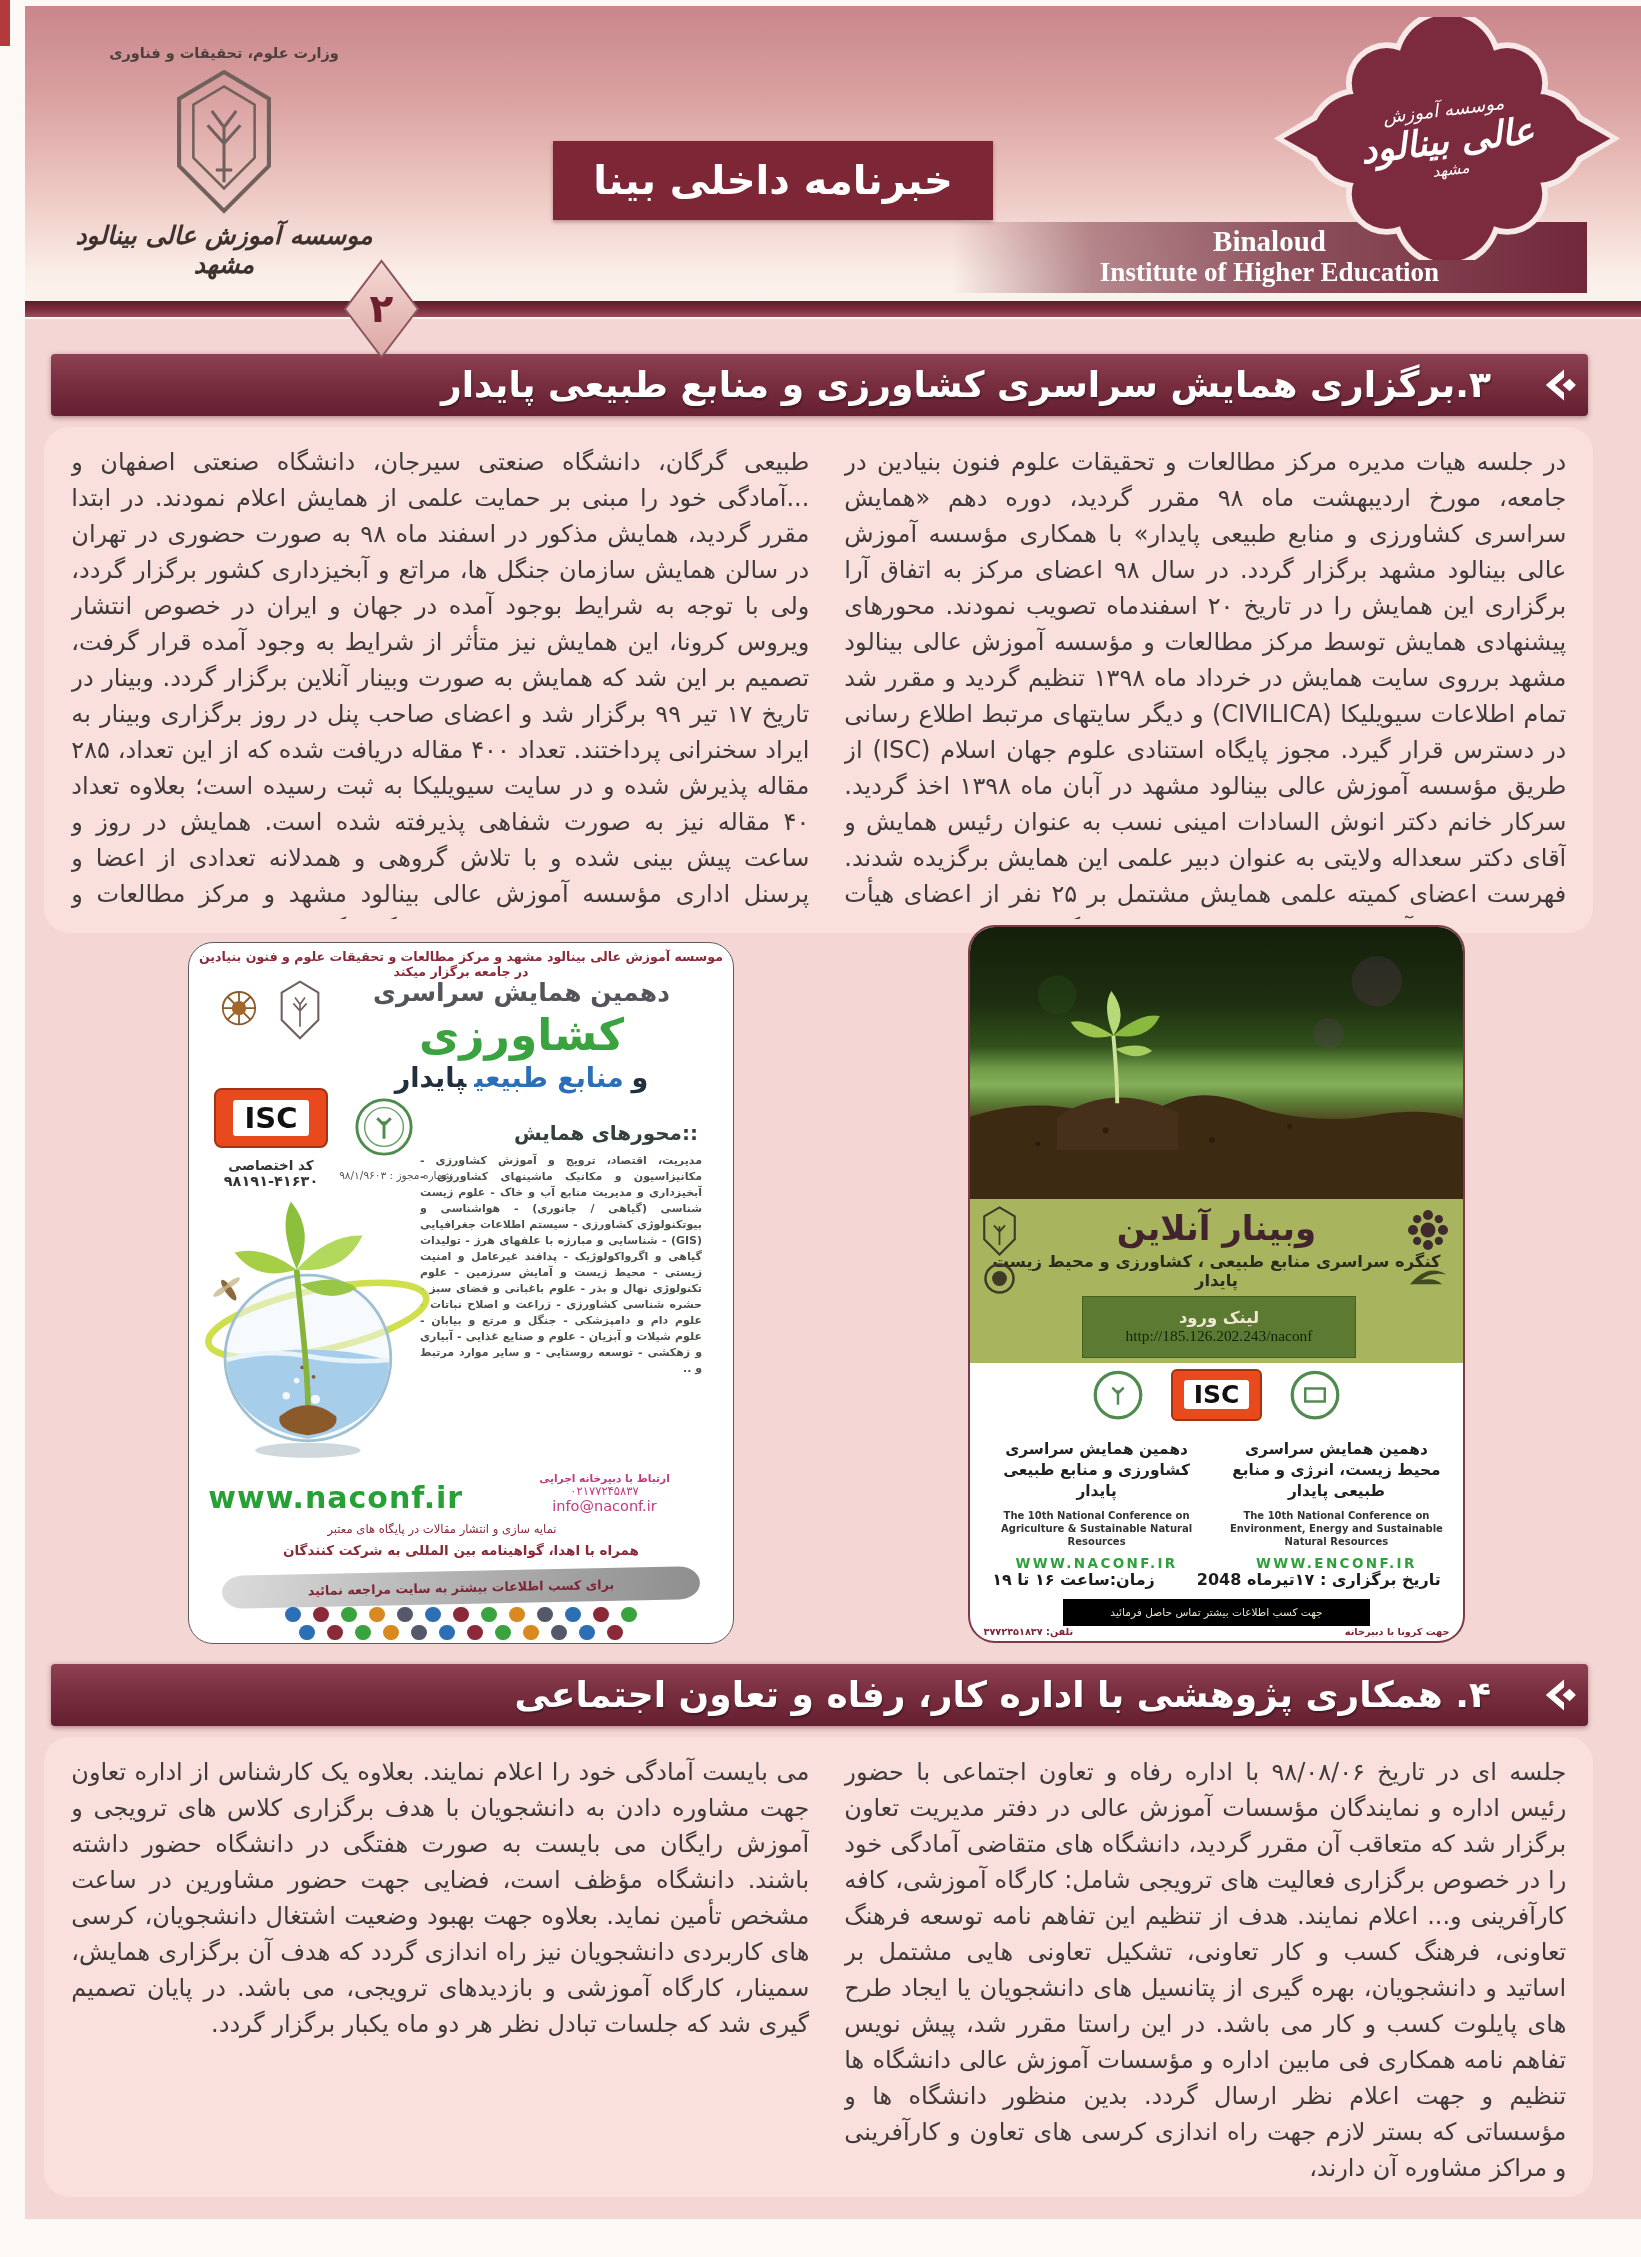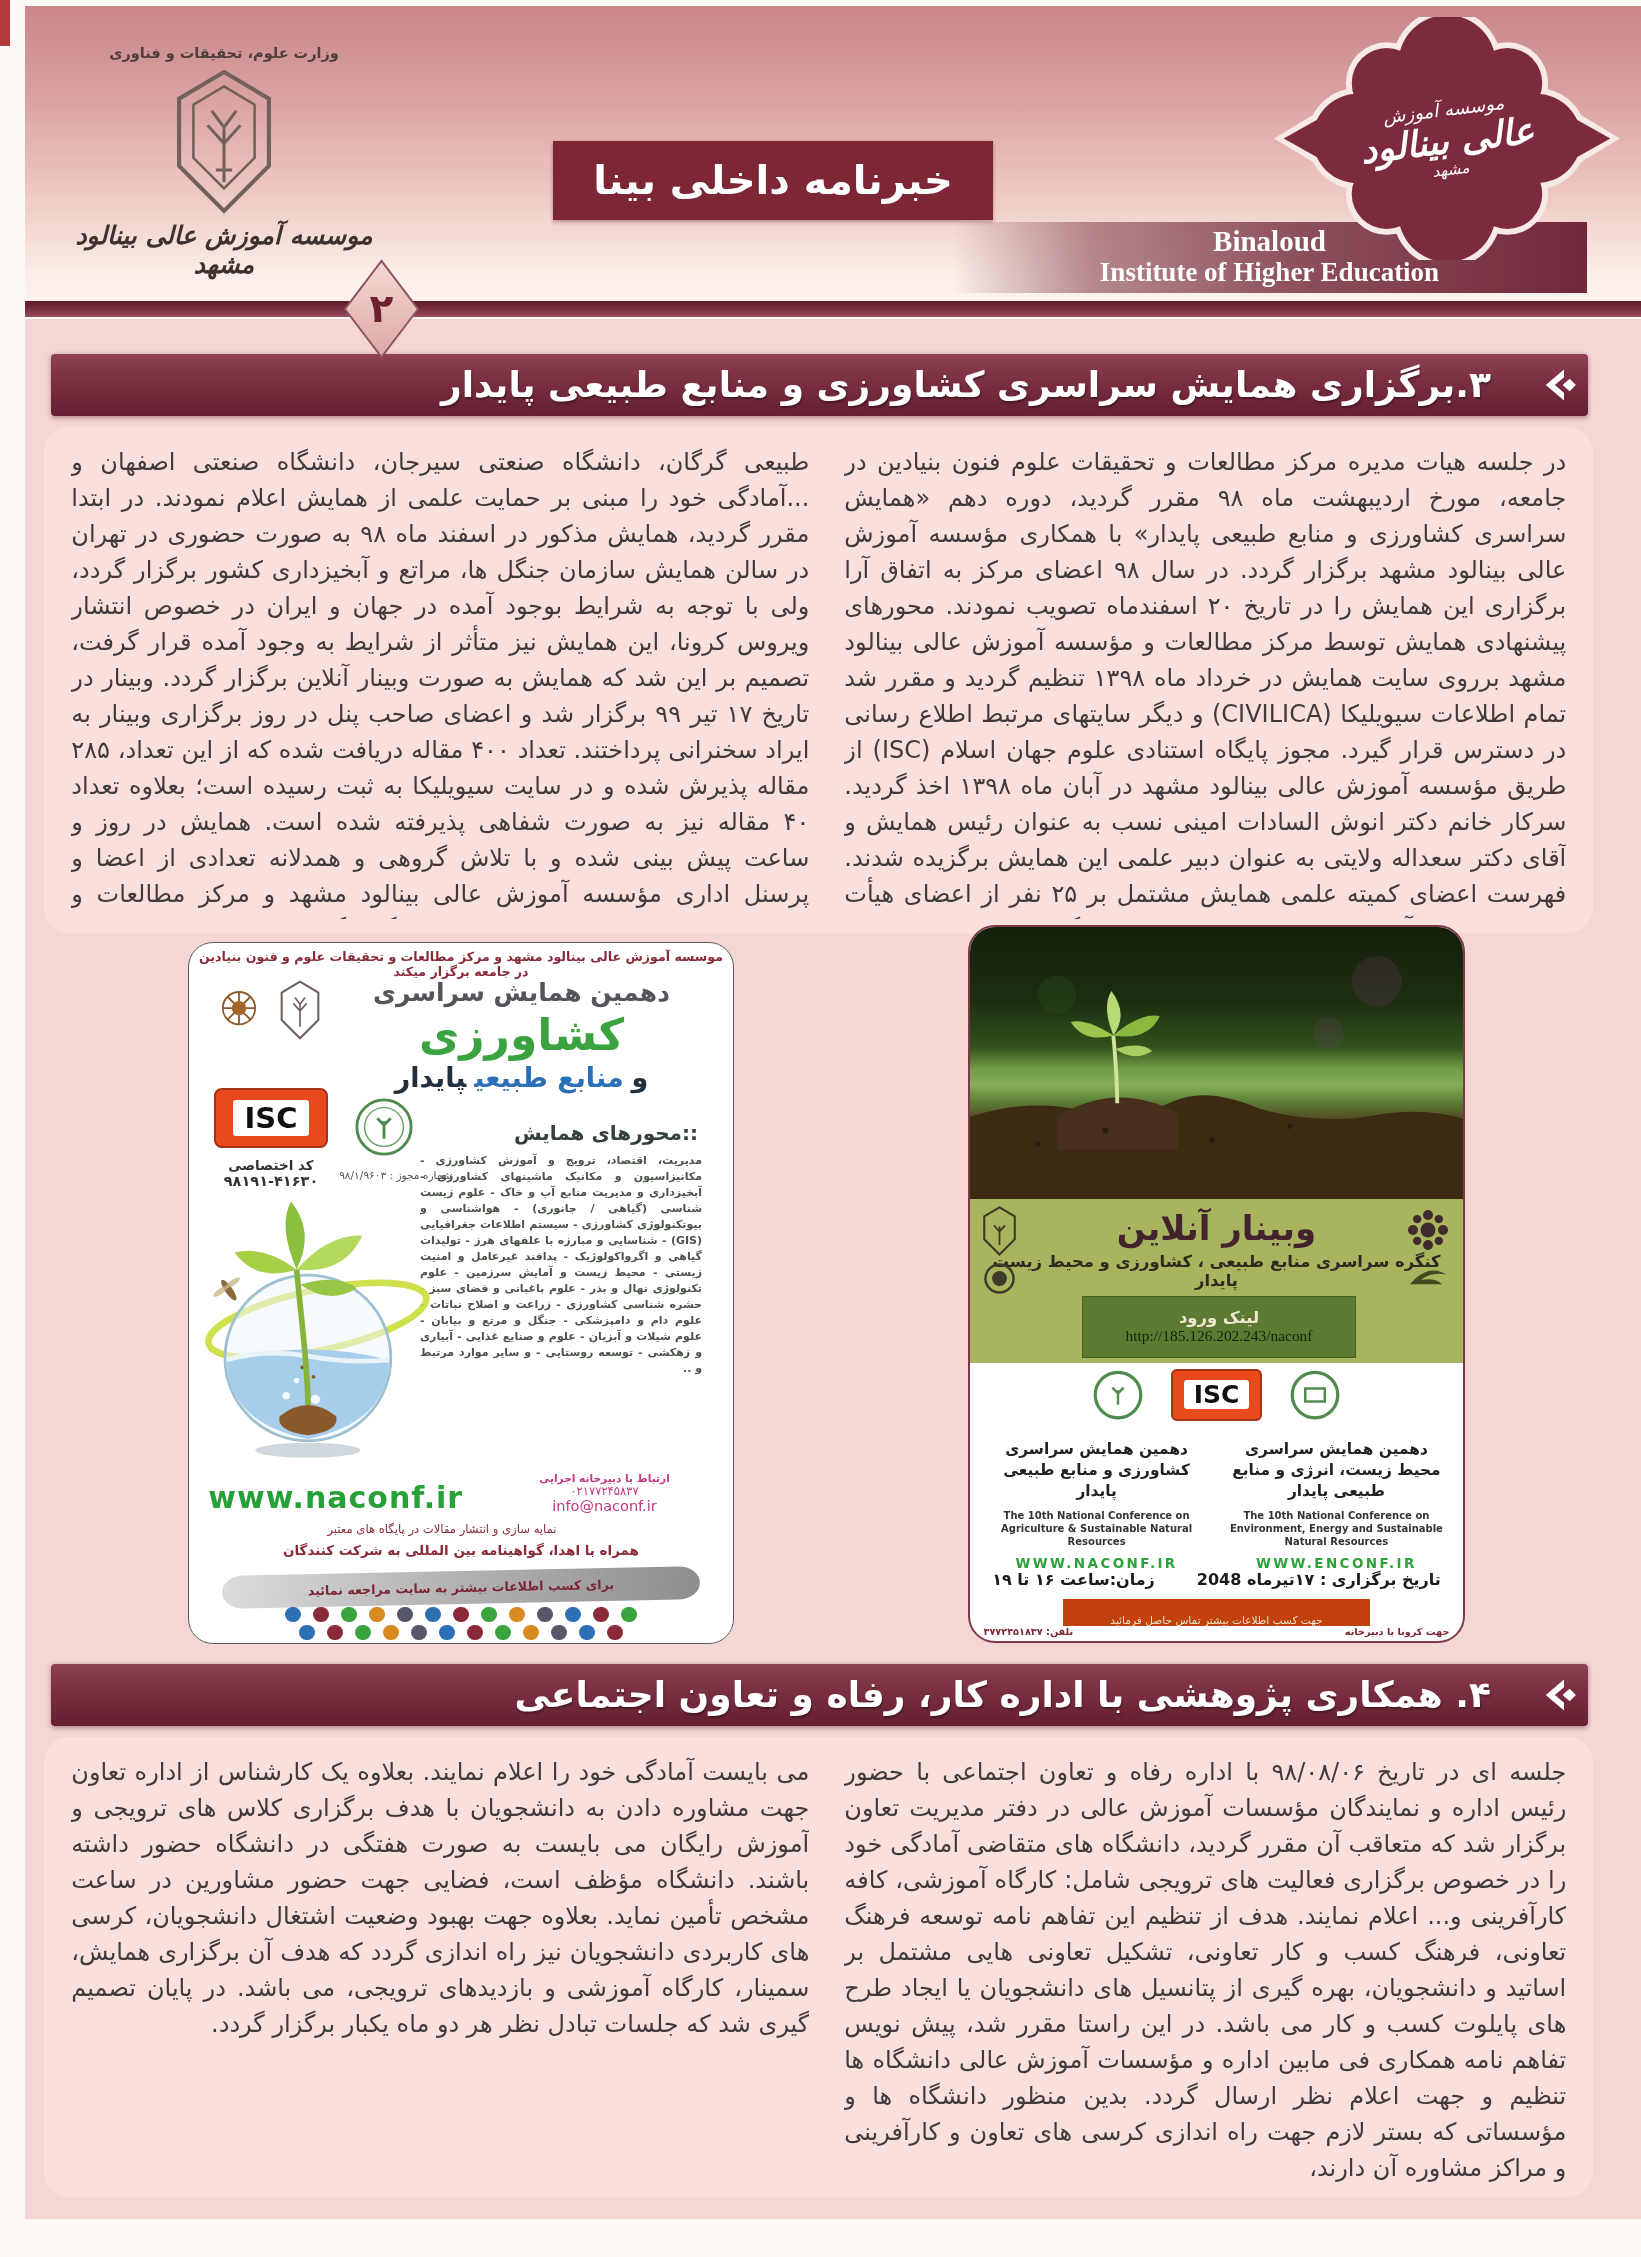--- a/index.html
+++ b/index.html
@@ -129,22 +129,22 @@
   .pw-isc { width:91px; height:52px; background:#e8491d; border:2.9px solid #a33312; border-radius:5.8px;
     display:flex; align-items:center; justify-content:center; }
   .pw-isc b { background:#fff; padding:0 9.7px; font-size:25px; color:#111; border-radius:2.9px; }
   .pw-col { position:absolute; top:512px; width:230px; text-align:center; }
   .pw-col-r { right:11.6px; } .pw-col-l { left:11.6px; }
   .pw-col .fa { font-size:15.4px; font-weight:bold; color:#222; direction:rtl; line-height:21px; }
   .pw-col .en { margin-top:7.7px; font-size:10px; font-weight:bold; color:#333; line-height:13px; }
   .pw-col .url { margin-top:6.8px; font-size:13.5px; font-weight:bold; color:#2ea23a; letter-spacing:2.4px; }
   .pw-date { position:absolute; top:643px; left:13.5px; right:13.5px; direction:rtl; display:flex;
     justify-content:center; gap:42px; font-size:16px; font-weight:bold; color:#1c1c1c; }
-  .pw-footband { position:absolute; top:672px; left:93px; right:93px; height:27px; background:#c2410c;
-    display:flex; align-items:flex-end; justify-content:center; }
+  .pw-footband { position:absolute; top:672px; left:93px; right:93px; height:27px; background:#000000;
+    display:flex; align-items:center; justify-content:center; }
   .pw-footband span { font-size:10.6px; color:#e8e2c8; direction:rtl; }
   .pw-phone { position:absolute; bottom:3.9px; left:13.5px; font-size:9.7px; font-weight:bold; color:#7c2636; direction:rtl; }
   .pw-contact { position:absolute; bottom:3.9px; right:13.5px; font-size:9.7px; font-weight:bold; color:#7c2636; direction:rtl; }
 </style>
 </head>
 <body>
 
 <div>
   <div class="scan-mark"></div>
   <div class="paper">

